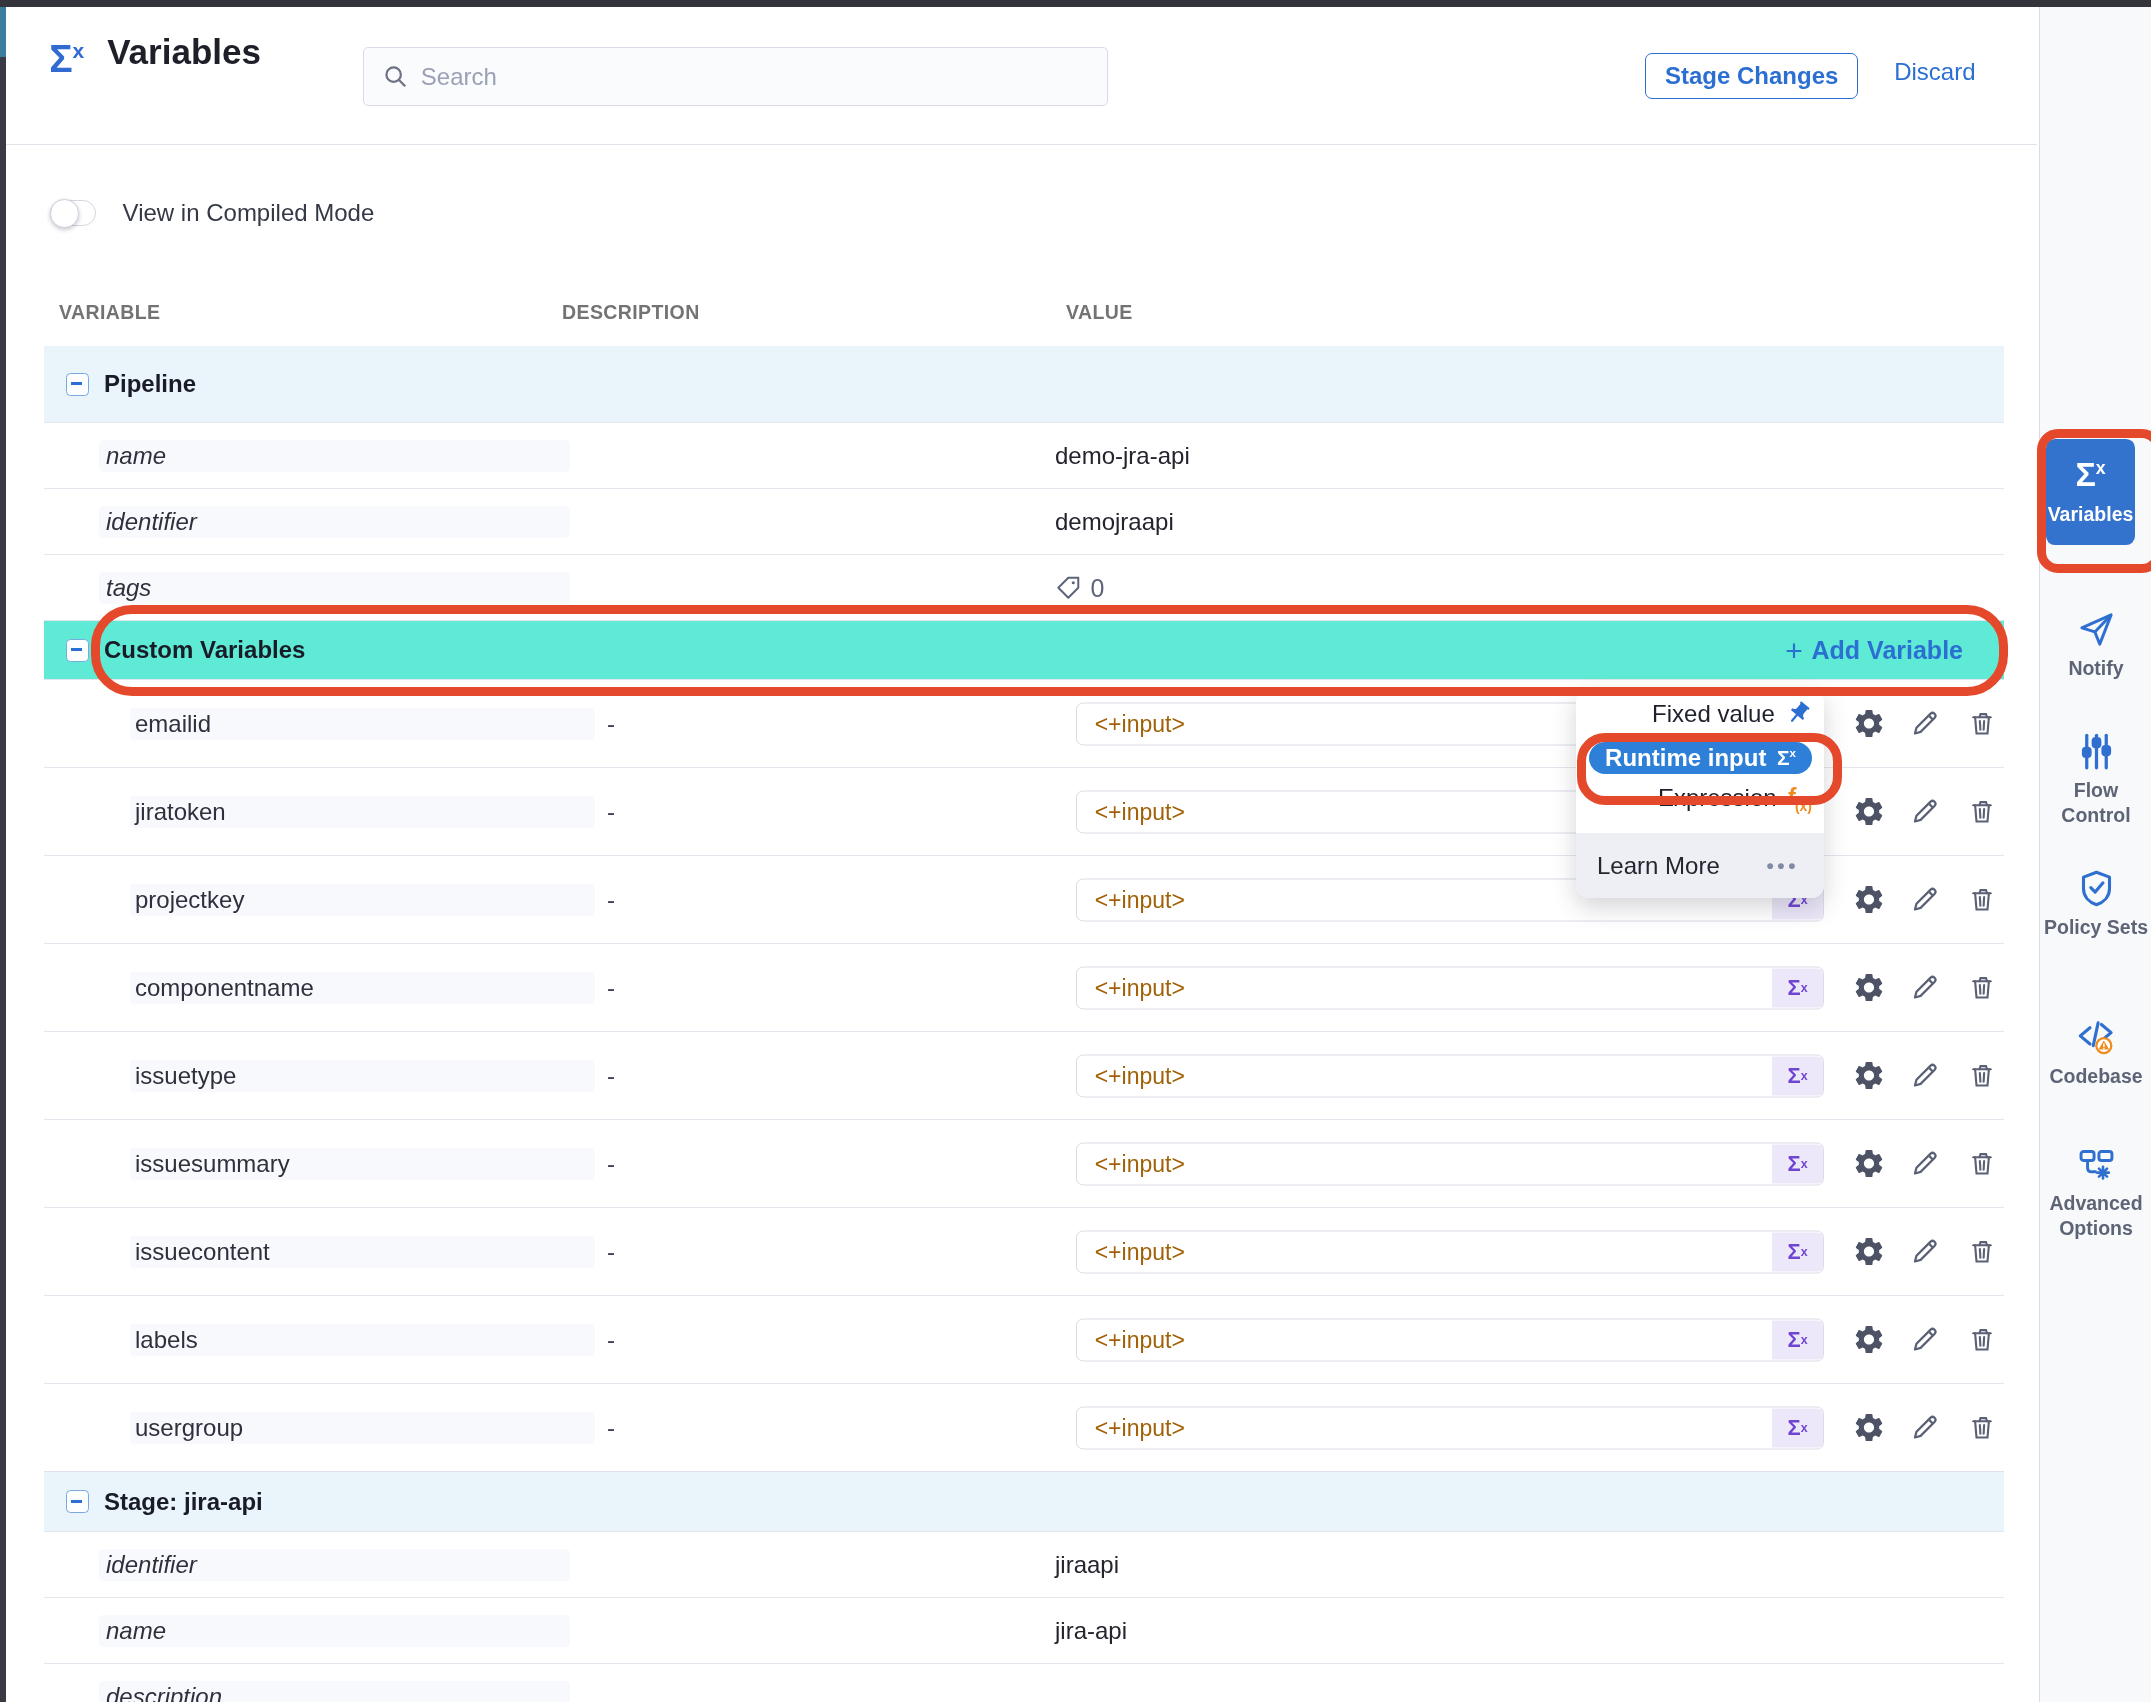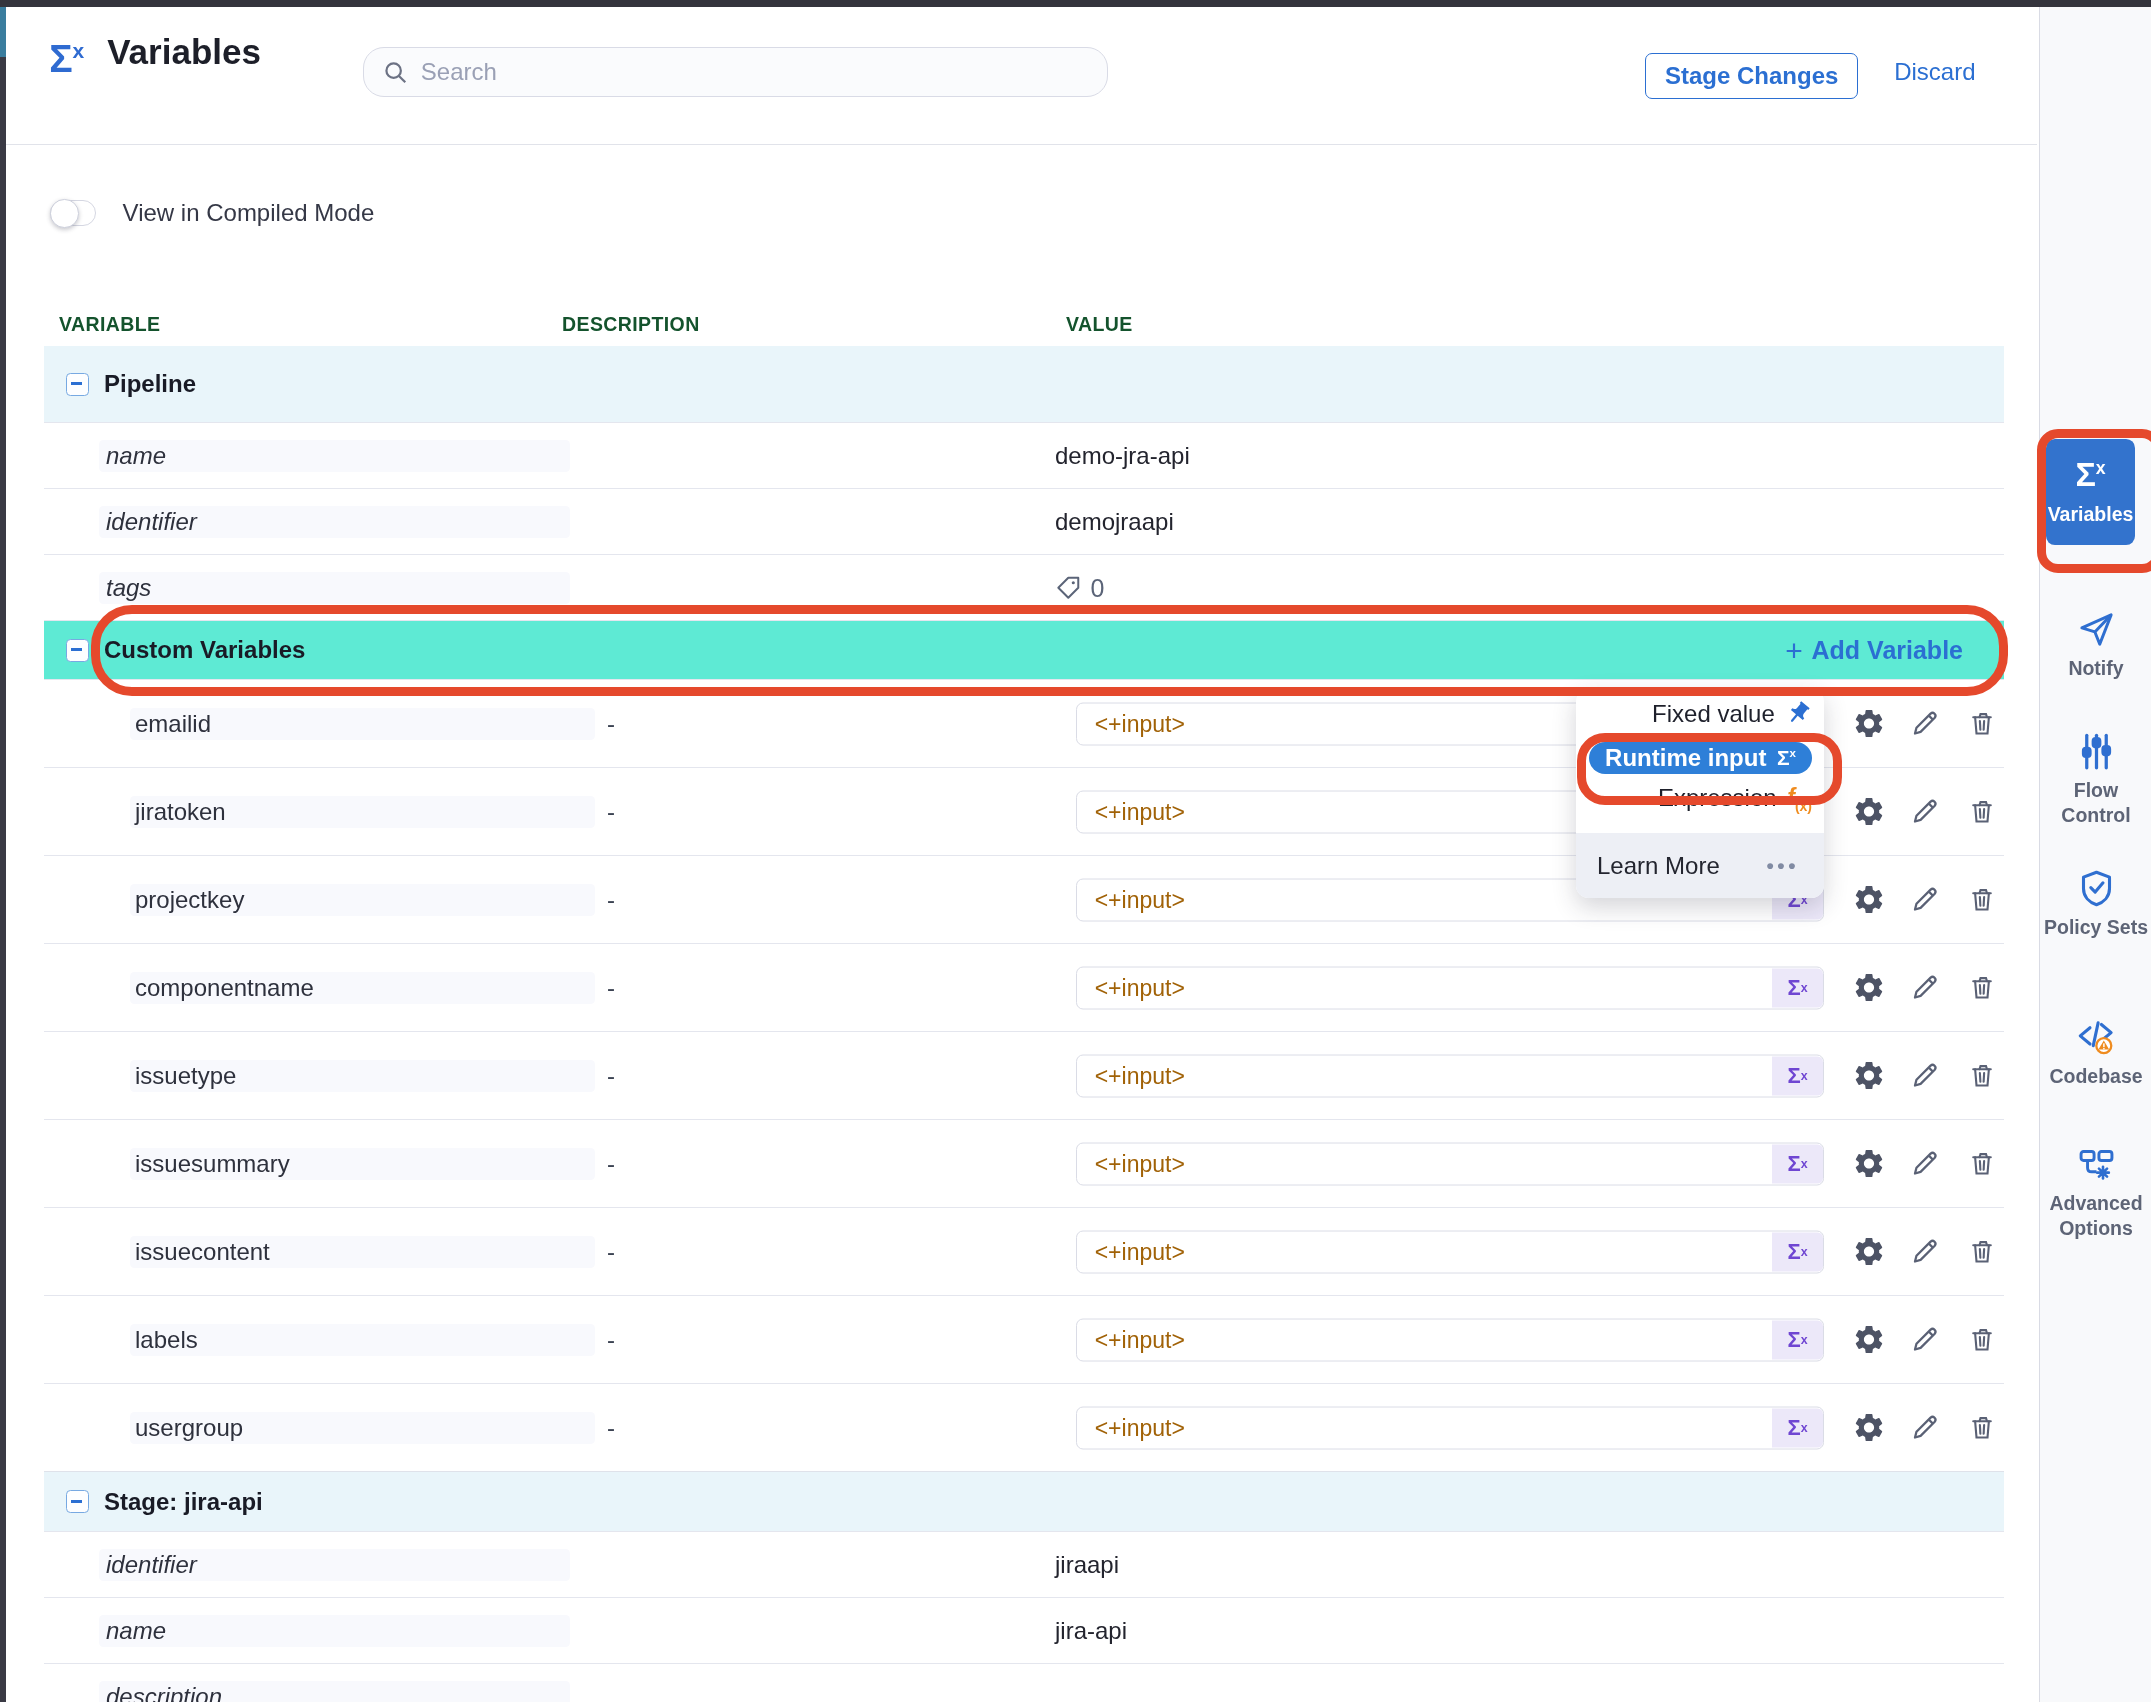--- a/index.html
+++ b/index.html
@@ -6,40 +6,40 @@
   .screen{position:relative;width:2151px;height:1702px;background:#fff;overflow:hidden;}
   
   .topbar{position:absolute;left:0;top:0;width:2151px;height:7px;background:#34343c;z-index:40;}
   .leftstrip{position:absolute;left:0;top:7px;width:6.2px;height:1695px;background:#3a3a44;z-index:40;}
   .leftstrip .teal{position:absolute;left:0;top:0;width:6.2px;height:50px;background:#3a7d9e;}
   
   .header{position:absolute;left:6.2px;top:7px;width:2031px;height:137px;background:#fff;border-bottom:1.8px solid #e1e3ea;z-index:5;}
   .sigma-title{position:absolute;left:43px;top:30px;font-size:39px;font-weight:700;color:#2f6bd1;}
   .sigma-title sup{font-size:21px;font-weight:700;}
   .page-title{position:absolute;left:101px;top:25px;font-size:35px;font-weight:700;color:#1d1f29;}
-  .searchbox{position:absolute;left:357px;top:40px;width:745px;height:50px;box-sizing:border-box;border:1.8px solid #d9dbe6;border-radius:21px;background:#fafbfd;display:flex;align-items:center;gap:12.4px;padding:0 17.7px;}
+  .searchbox{position:absolute;left:357px;top:40px;width:745px;height:59px;box-sizing:border-box;border:1.8px solid #d9dbe6;border-radius:5px;background:#fafbfd;display:flex;align-items:center;gap:12.4px;padding:0 17.7px;}
   .searchbox .ph{font-size:24px;color:#9aa0b5;}
   .btn-apply{position:absolute;left:1639px;top:46px;width:213px;height:46px;box-sizing:border-box;border:1.8px solid #2b6fd2;border-radius:7px;background:#fff;color:#2b6fd2;font-size:24px;font-weight:600;display:flex;align-items:center;justify-content:center;}
   .btn-discard{position:absolute;left:1888px;top:51px;font-size:24px;color:#2b6fd2;font-weight:500;}
   
   .sidebar{position:absolute;left:2039px;top:7px;width:112px;height:1695px;background:#f8f9fb;border-left:1.8px solid #d9dbe4;z-index:6;}
   .side-item{position:absolute;left:0;width:112px;text-align:center;color:#5d6476;}
   .side-item .lbl{font-size:19.5px;font-weight:600;line-height:25px;margin-top:7px;}
   .side-item svg{display:inline-block;}
   .side-active{position:absolute;left:2046px;top:439px;width:89px;height:106px;background:#3373cd;border-radius:8.9px;text-align:center;color:#fff;z-index:7;}
   .side-active .sig{font-size:34px;font-weight:700;margin-top:16px;}
   .side-active .sig sup{font-size:17.7px;}
   .side-active .lbl{font-size:19.5px;font-weight:600;margin-top:8.9px;}
   
   .toggle-row{position:absolute;left:50px;top:199px;display:flex;align-items:center;gap:26.6px;z-index:5;}
   .toggle{position:relative;width:46px;height:26.6px;box-sizing:border-box;border:1.8px solid #d5d7e2;border-radius:14px;background:#fff;}
   .knob{position:absolute;left:-0.9px;top:-1.8px;width:26.6px;height:26.6px;border-radius:50%;background:#fff;border:0.9px solid #cdd0dc;box-shadow:0 1.8px 4.4px rgba(40,41,61,.25);}
   .toggle-label{font-size:24px;color:#353846;}
   
-  .colhead{position:absolute;top:301px;font-size:19.5px;font-weight:700;letter-spacing:0.4px;color:#14532d;z-index:5;margin-top:12px;}
+  .colhead{position:absolute;top:301px;font-size:19.5px;font-weight:700;letter-spacing:0.4px;color:#737373;z-index:5;}
   
   .vtable{position:absolute;left:44px;top:346px;width:1960px;z-index:4;}
   .secbar{position:relative;height:76px;display:flex;align-items:center;}
   .secbar.pipeline,.secbar.stage{background:#e9f5fa;}
   .secbar.custom{height:59px;background:#5eead4;border-top:1.8px solid #e4e6ee;box-sizing:border-box;}
   .secbar.stage{margin-top:0;border-top:1.8px solid #dfe2ea;box-sizing:border-box;height:60px;}
   .minusbox{position:absolute;left:22px;width:23px;height:23px;box-sizing:border-box;border:1.8px solid #77a9e2;border-radius:4.4px;background:#fdfeff;}
   .minusbox::after{content:"";position:absolute;left:4.4px;top:8.9px;width:10.6px;height:2.7px;background:#2b6fd2;}
   .sectitle{position:absolute;left:60px;font-size:24px;font-weight:700;color:#191b26;}
   .addvar{position:absolute;right:41px;display:flex;align-items:center;gap:8.9px;color:#2b6fd2;font-size:25px;font-weight:600;}

